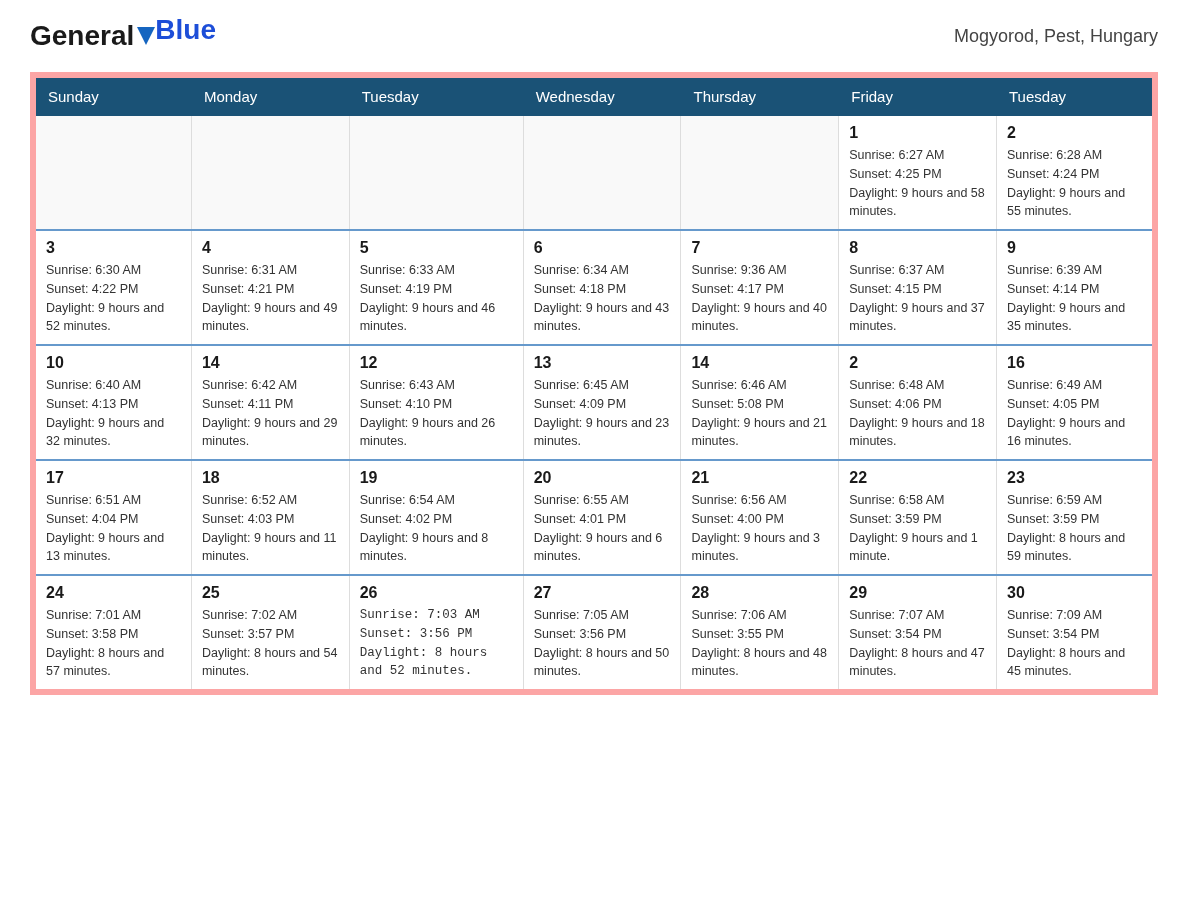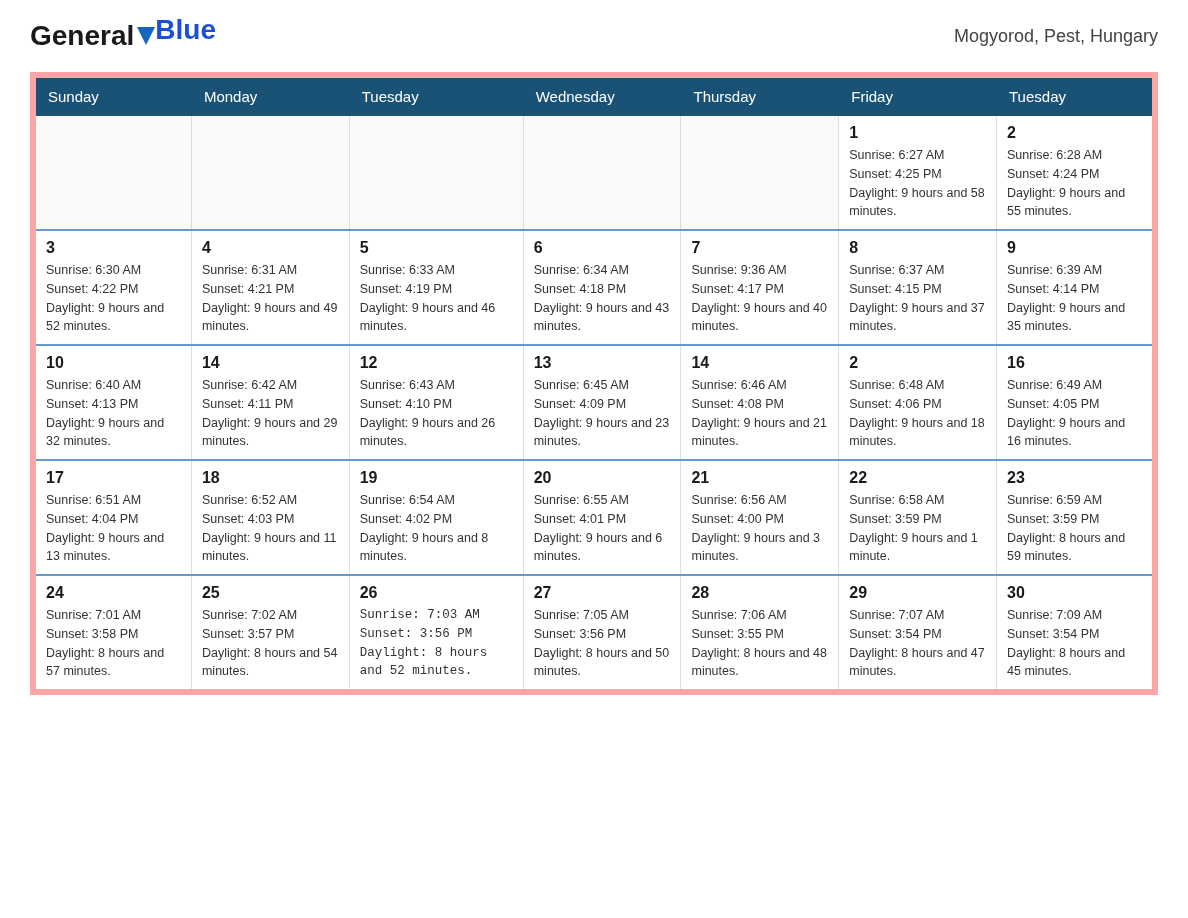--- a/index.html
+++ b/index.html
@@ -202,21 +202,21 @@
         </td>
         <td>
           <span class="day-number">13</span>
           <div class="day-info" style="white-space: pre-line;">Sunrise: 6:45 AM
 Sunset: 4:09 PM
 Daylight: 9 hours and 23 minutes.</div>
         </td>
         <td>
           <span class="day-number">14</span>
           <div class="day-info" style="white-space: pre-line;">Sunrise: 6:46 AM
-Sunset: 4:08 PM
+Sunset: 5:08 PM
 Daylight: 9 hours and 21 minutes.</div>
         </td>
         <td>
           <span class="day-number">2</span>
           <div class="day-info" style="white-space: pre-line;">Sunrise: 6:48 AM
 Sunset: 4:06 PM
 Daylight: 9 hours and 18 minutes.</div>
         </td>
         <td>
           <span class="day-number">16</span>

